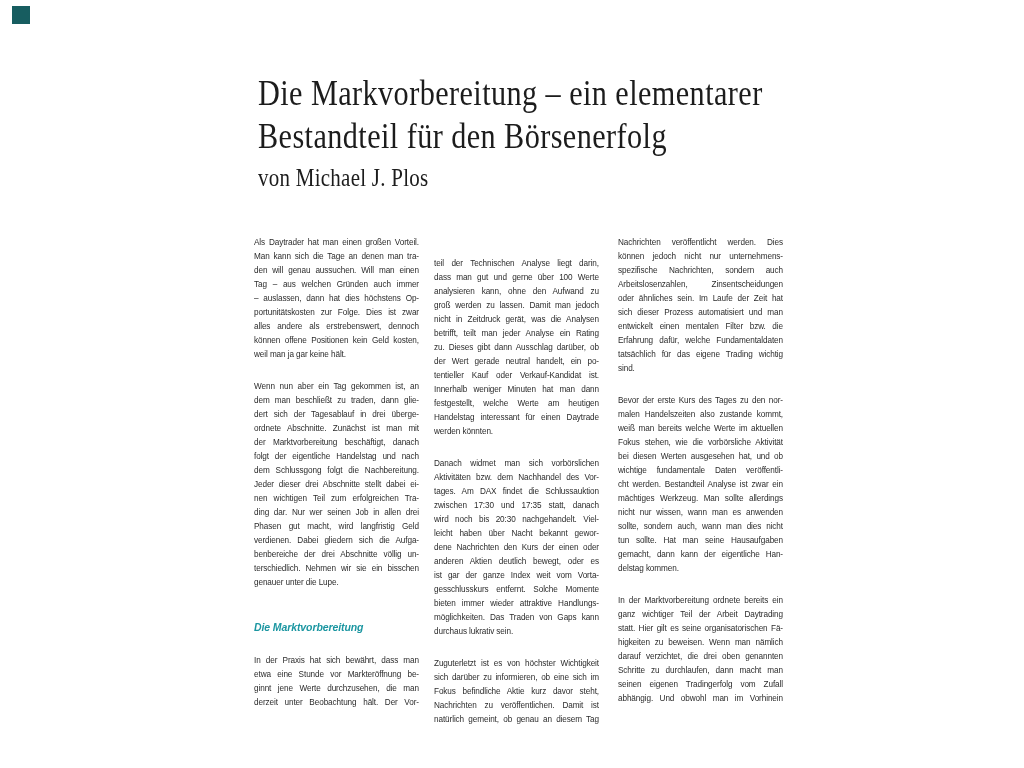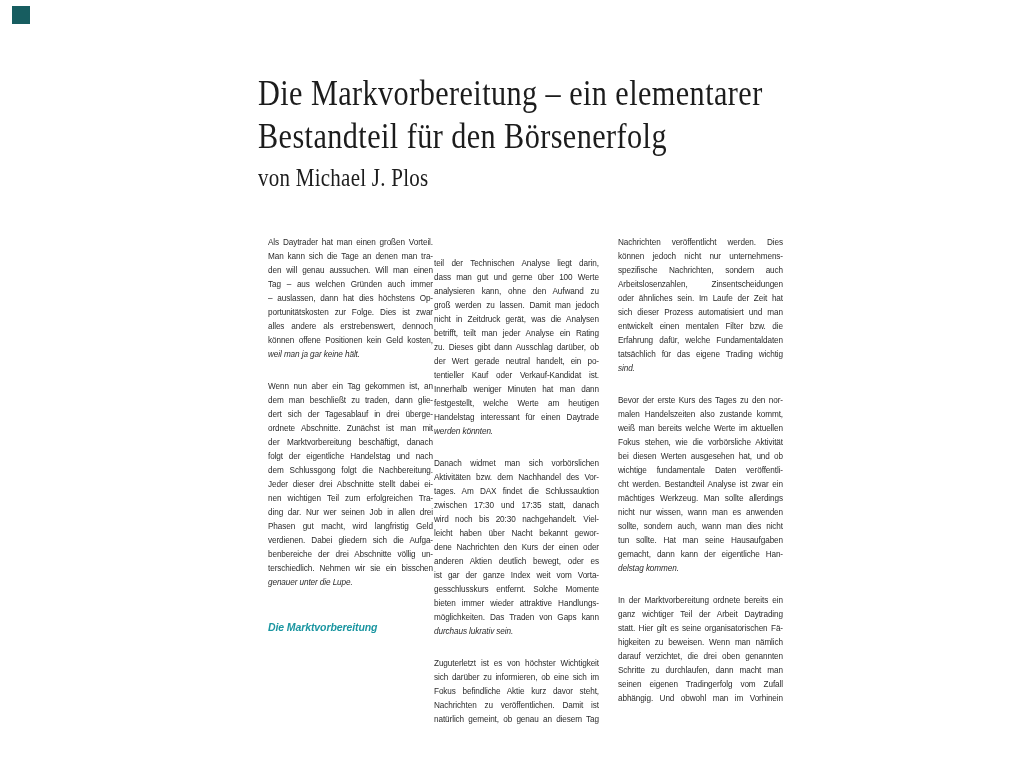--- a/index.html
+++ b/index.html
@@ -47,21 +47,21 @@
     letter-spacing: -0.1px;
     color: #2c2c2c;
   }
   .para { margin: 0 0 18px 0; }
   .line {
     text-align: justify;
     text-align-last: justify;
     height: 14px;
     overflow: hidden;
   }
-  .line.end { text-align-last: left; font-style: italic; }
+  .line.end { text-align-last: left; }
   .subheading {
     font-weight: bold;
     font-size: 10.5px;
     line-height: 14px;
     margin: 30px 0 20px 0;
     font-style: italic;
   }
 </style>
 </head>
 <body>
@@ -71,21 +71,21 @@
 
   <header class="header">
     <h1 class="title">
       <span class="title-line">Die Markvorbereitung – ein elementarer</span>
       <span class="title-line">Bestandteil für den Börsenerfolg</span>
     </h1>
     <div class="byline">von Michael J. Plos</div>
   </header>
 
   <main id="columns">
-      <div class="column" style="left: 268px; color: rgb(44, 44, 44);">
+      <div class="column" style="left: 254px; color: rgb(44, 44, 44);">
         <div class="para">
           <div class="line">Als Daytrader hat man einen großen Vorteil.</div>
           <div class="line">Man kann sich die Tage an denen man tra-</div>
           <div class="line">den will genau aussuchen. Will man einen</div>
           <div class="line">Tag – aus welchen Gründen auch immer</div>
           <div class="line">– auslassen, dann hat dies höchstens Op-</div>
           <div class="line">portunitätskosten zur Folge. Dies ist zwar</div>
           <div class="line">alles andere als erstrebenswert, dennoch</div>
           <div class="line">können offene Positionen kein Geld kosten,</div>
           <div class="line end">weil man ja gar keine hält.</div>
@@ -101,20 +101,26 @@
           <div class="line">Jeder dieser drei Abschnitte stellt dabei ei-</div>
           <div class="line">nen wichtigen Teil zum erfolgreichen Tra-</div>
           <div class="line">ding dar. Nur wer seinen Job in allen drei</div>
           <div class="line">Phasen gut macht, wird langfristig Geld</div>
           <div class="line">verdienen. Dabei gliedern sich die Aufga-</div>
           <div class="line">benbereiche der drei Abschnitte völlig un-</div>
           <div class="line">terschiedlich. Nehmen wir sie ein bisschen</div>
           <div class="line end">genauer unter die Lupe.</div>
         </div>
         <div class="subheading" style="color: rgb(27, 150, 161);">Die Marktvorbereitung</div>
+        <div class="para">
+          <div class="line">In der Praxis hat sich bewährt, dass man</div>
+          <div class="line">etwa eine Stunde vor Markteröffnung be-</div>
+          <div class="line">ginnt jene Werte durchzusehen, die man</div>
+          <div class="line">derzeit unter Beobachtung hält. Der Vor-</div>
+        </div>
       </div>
       <div class="column" style="left: 434px; color: rgb(44, 44, 44); margin-top: 21px;">
         <div class="para">
           <div class="line">teil der Technischen Analyse liegt darin,</div>
           <div class="line">dass man gut und gerne über 100 Werte</div>
           <div class="line">analysieren kann, ohne den Aufwand zu</div>
           <div class="line">groß werden zu lassen. Damit man jedoch</div>
           <div class="line">nicht in Zeitdruck gerät, was die Analysen</div>
           <div class="line">betrifft, teilt man jeder Analyse ein Rating</div>
           <div class="line">zu. Dieses gibt dann Ausschlag darüber, ob</div>

